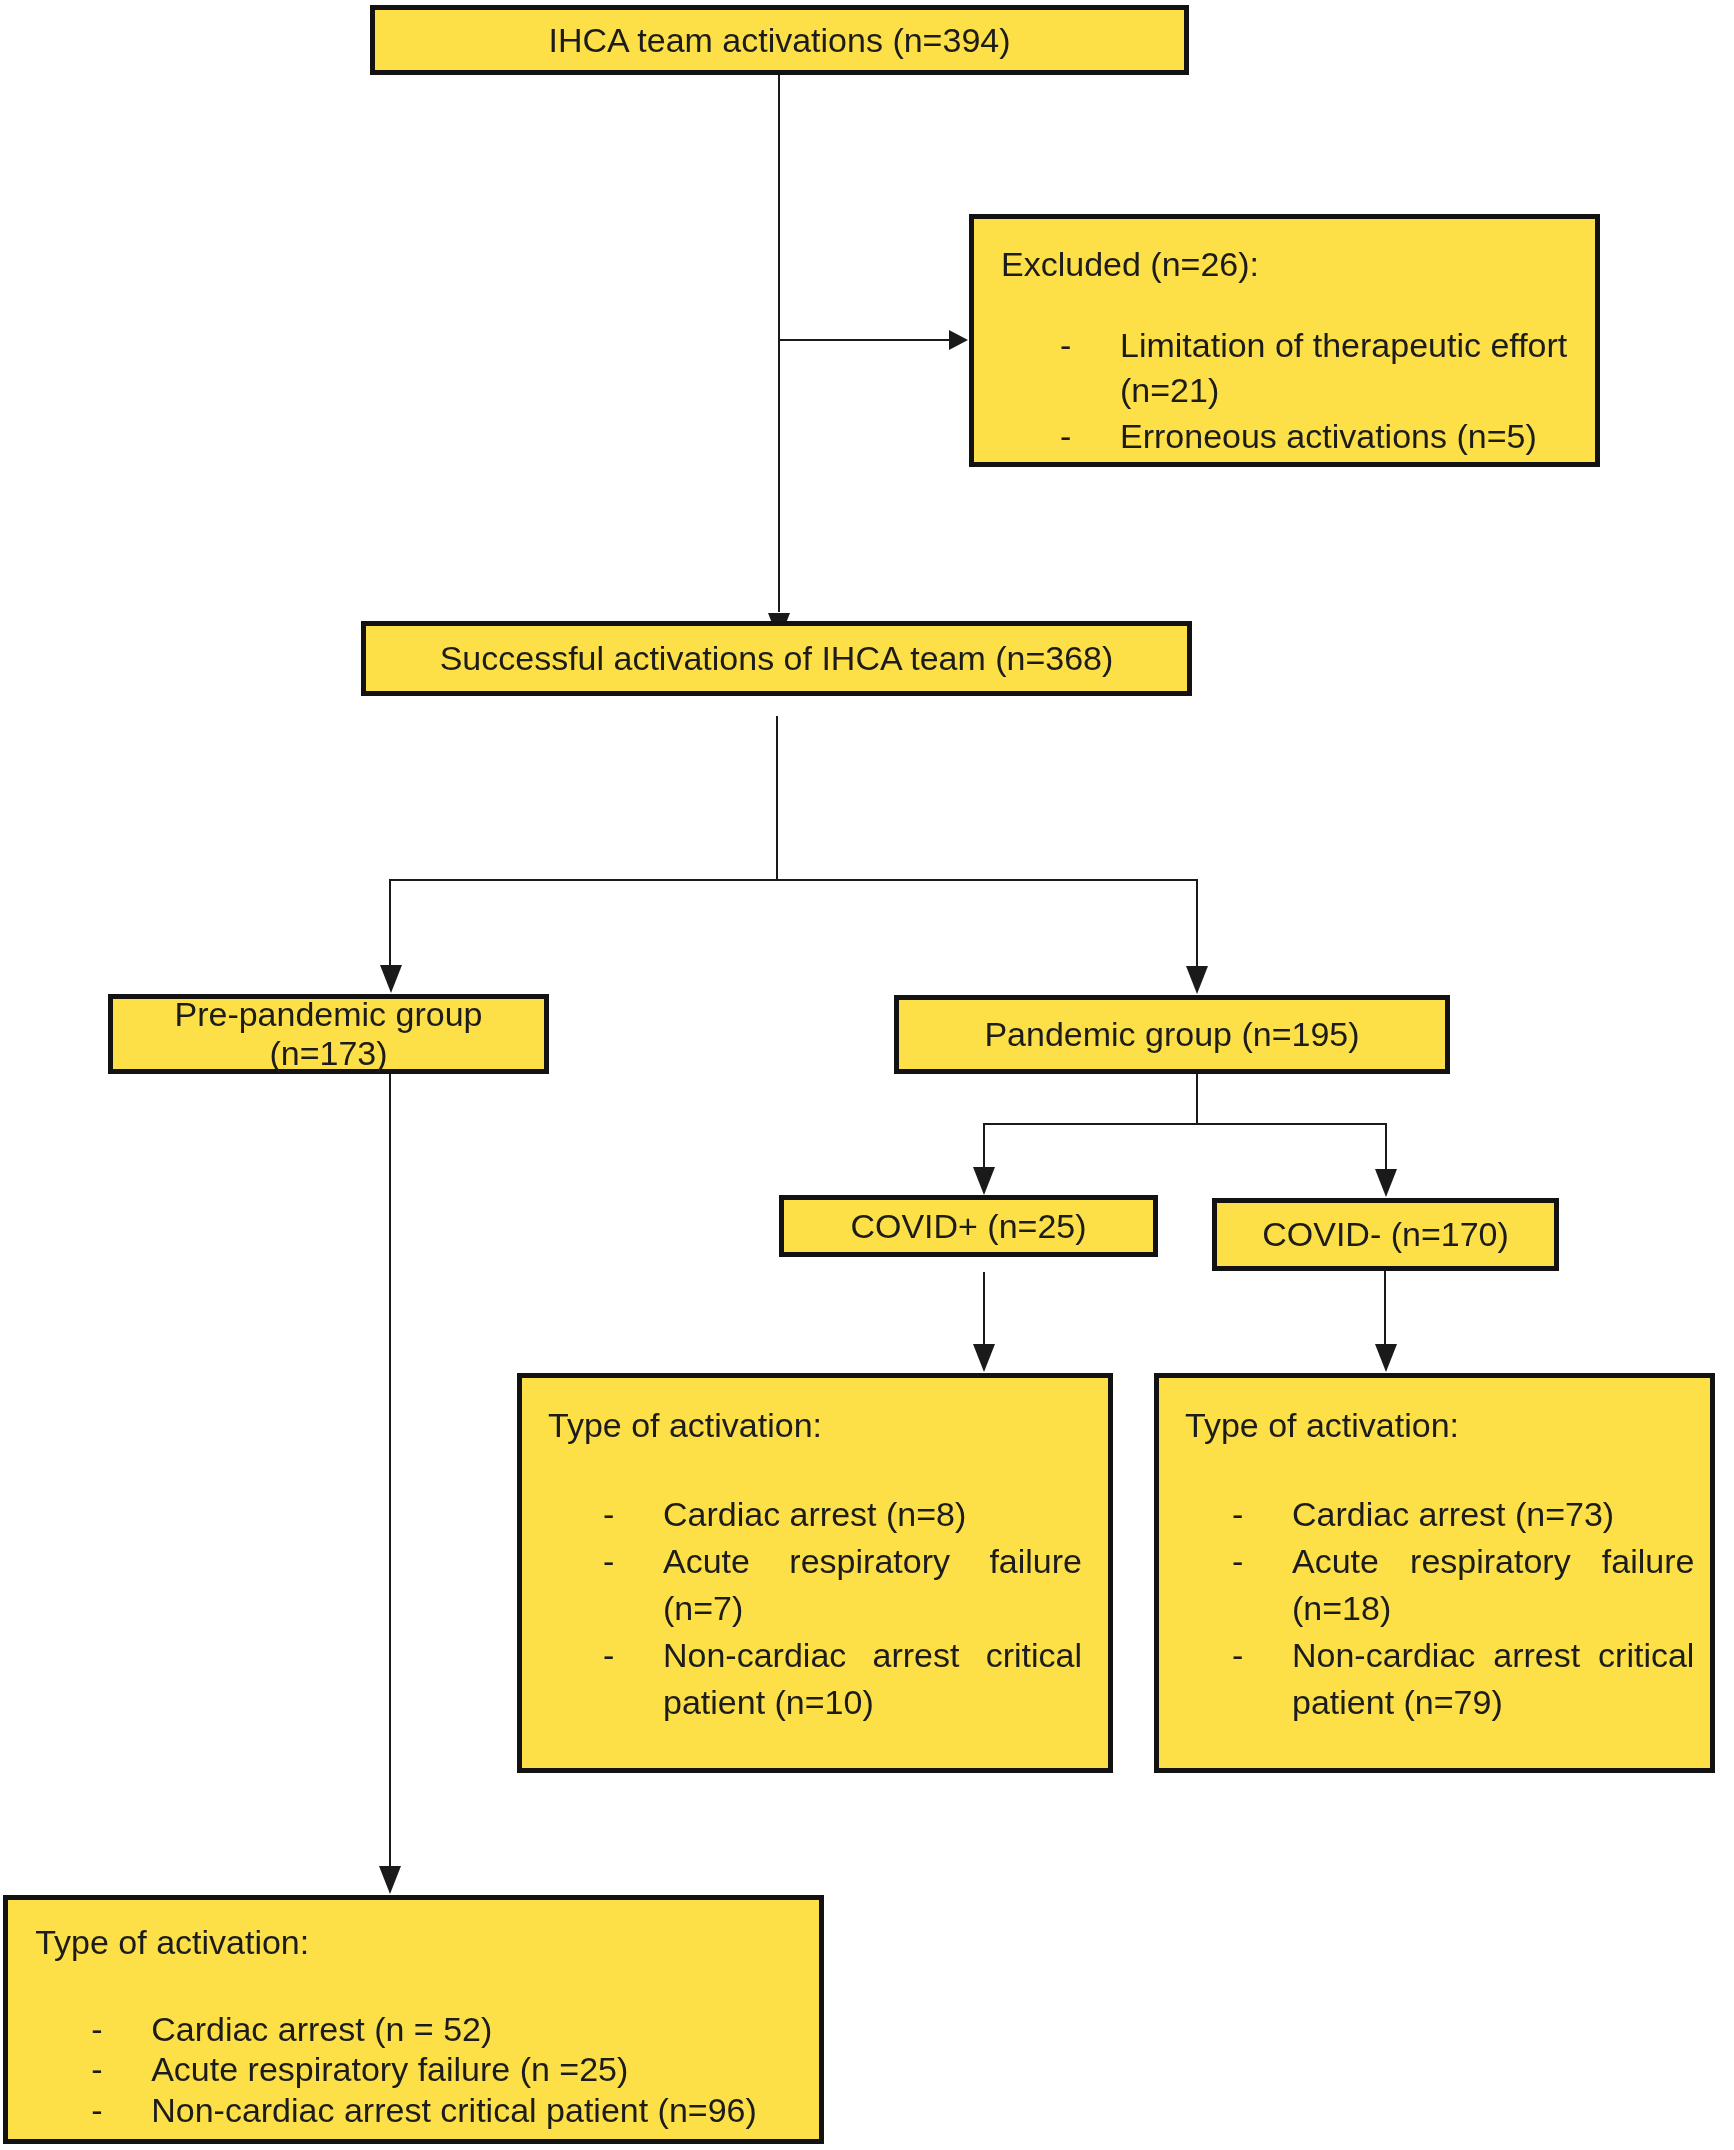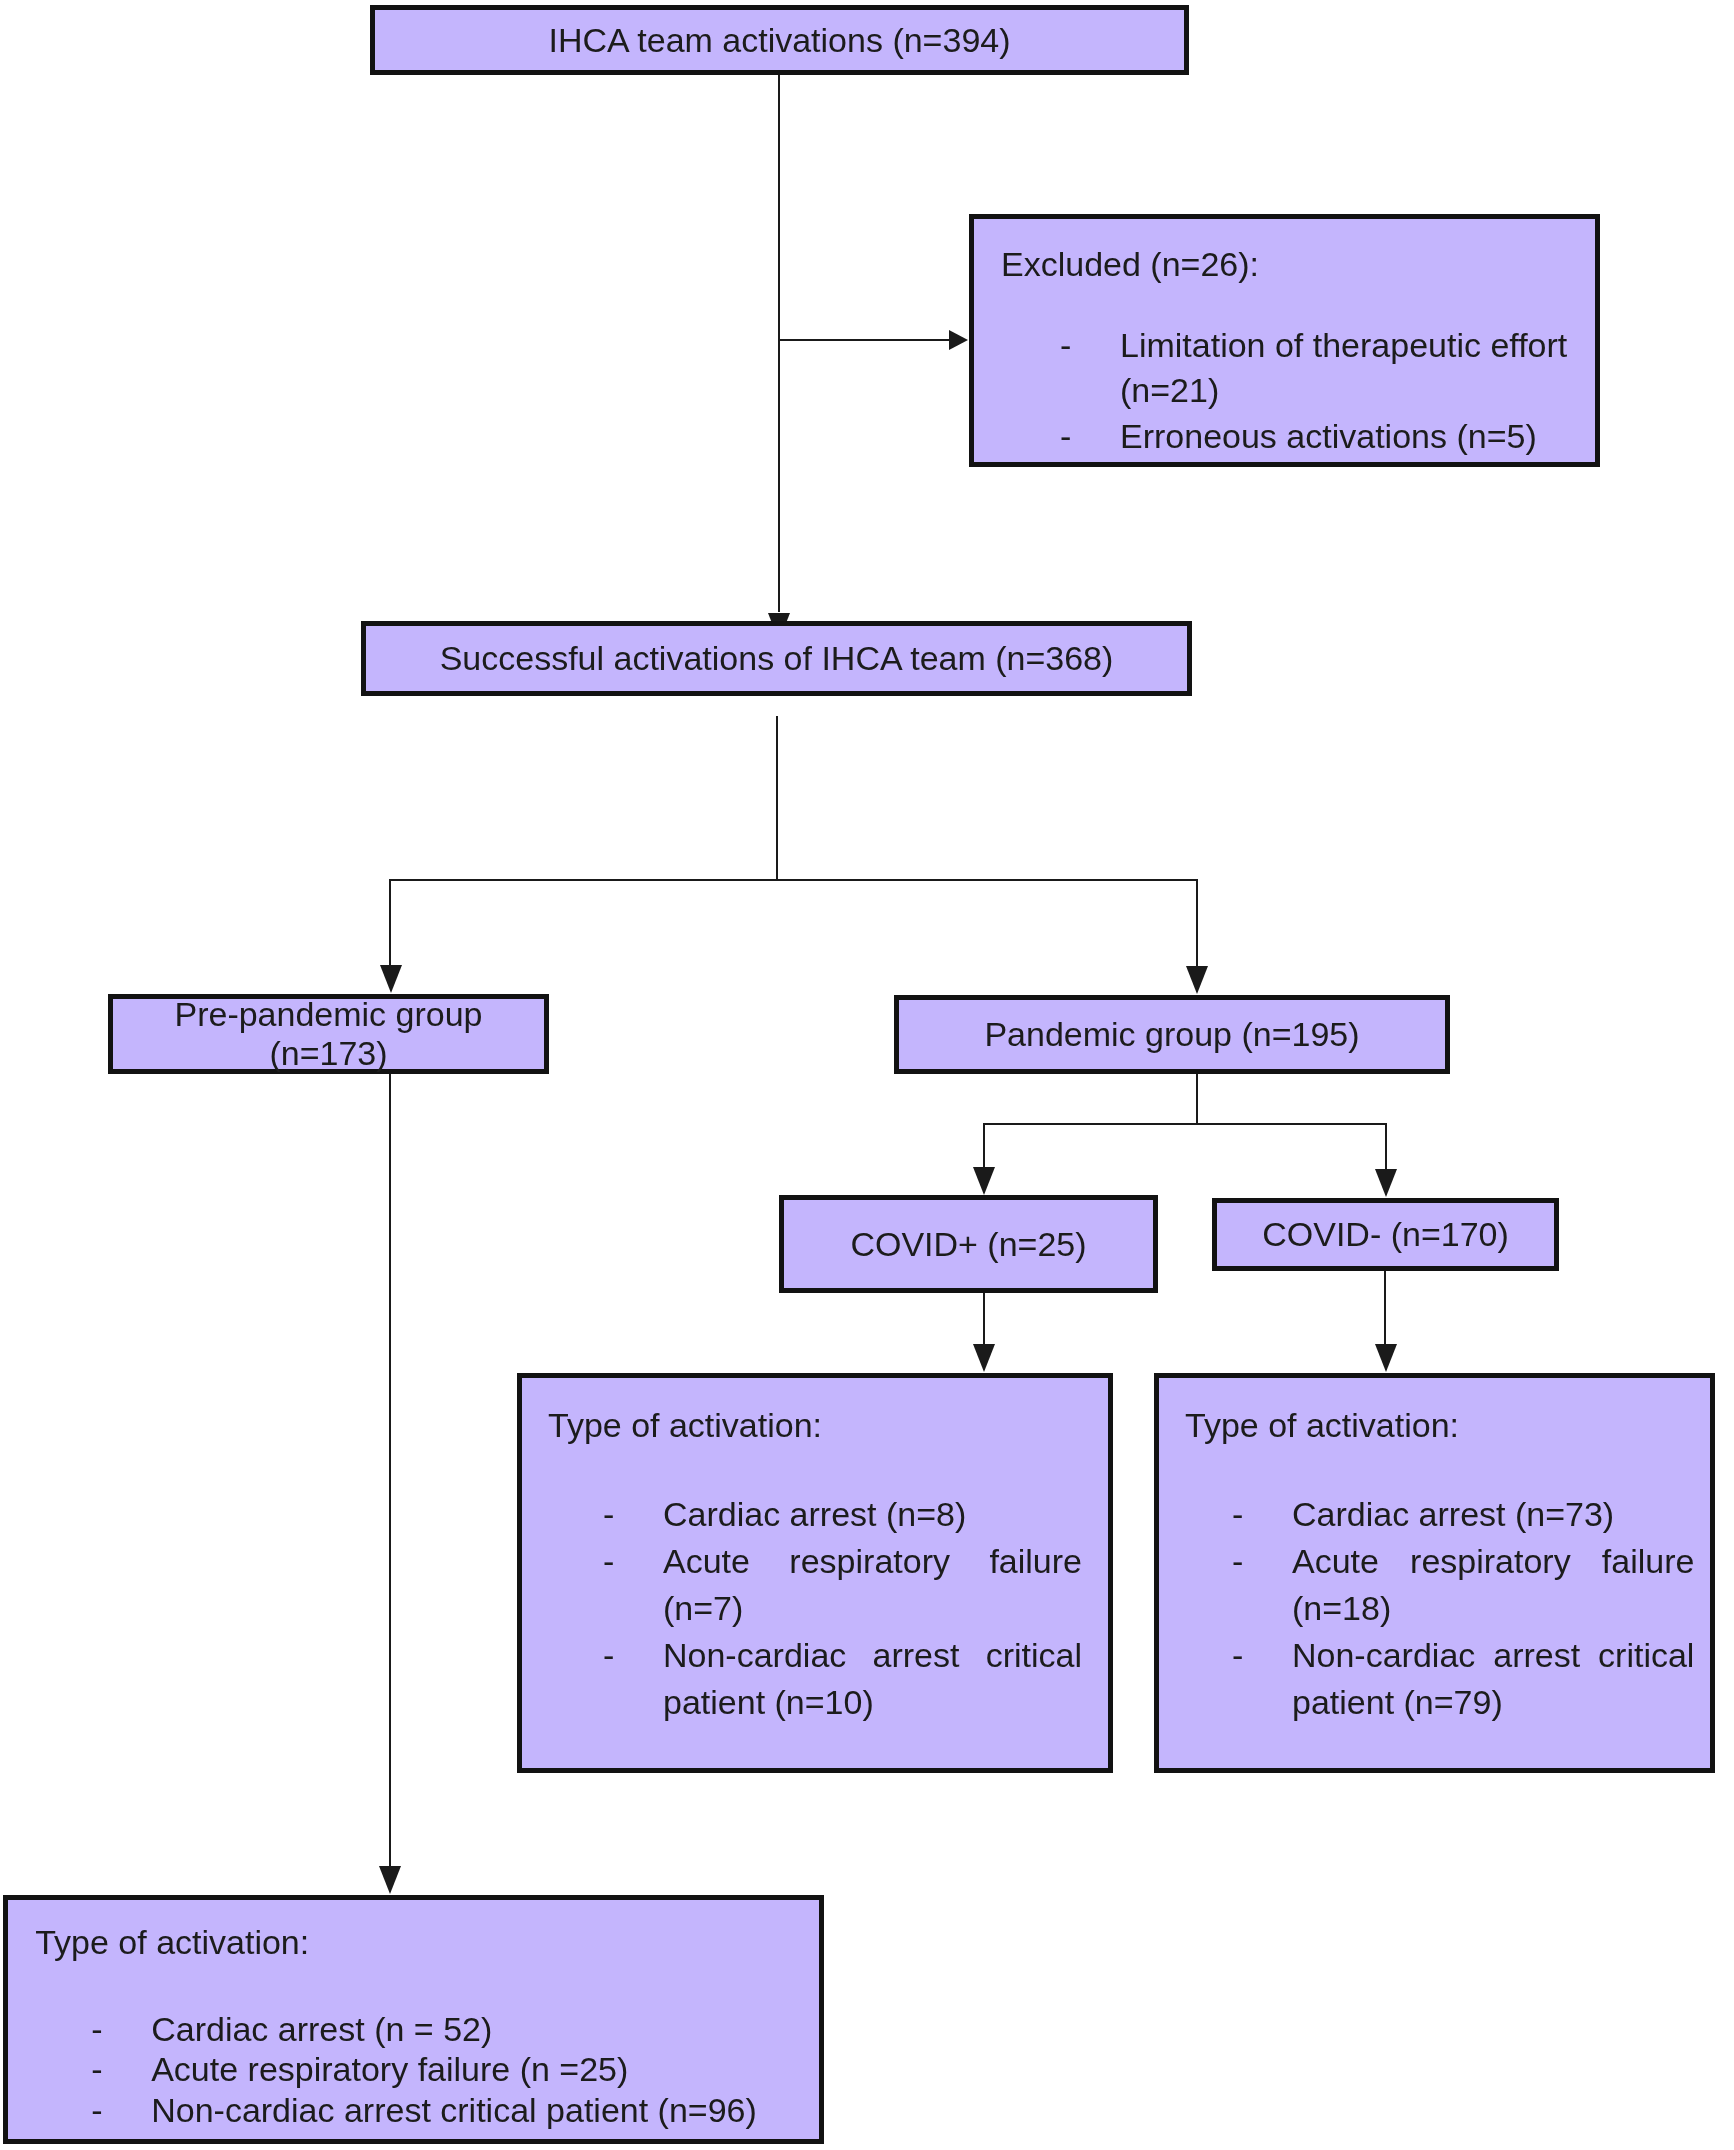--- a/index.html
+++ b/index.html
@@ -13,21 +13,21 @@
     height: 2151px;
     background: #ffffff;
     font-family: "Liberation Sans", sans-serif;
     color: #1c1c1c;
     font-size: 34px;
     overflow: hidden;
   }
   .box {
     position: absolute;
     box-sizing: border-box;
-    background: #c4b5fd;
+    background: #fde047;
     border: 5.8px solid #121212;
   }
   .thin { border-width: 5.2px; }
   .center-box {
     display: flex;
     align-items: center;
     justify-content: center;
     text-align: center;
   }
   .center-box span { display: block; padding: 0 19.5px; }
@@ -151,21 +151,21 @@
   </div>
 
   <div class="box center-box" style="left:108px; top:994px; width:441px; height:80px;">
     <span>Pre-pandemic group (n=173)</span>
   </div>
 
   <div class="box center-box" style="left:894px; top:995px; width:556px; height:79px;">
     <span>Pandemic group (n=195)</span>
   </div>
 
-  <div class="box center-box" style="left:779px; top:1195px; width:379px; height:98px;">
+  <div class="box center-box" style="left:779px; top:1195px; width:379px; height:62px;">
     <span>COVID+ (n=25)</span>
   </div>
 
   <div class="box center-box" style="left:1212px; top:1198px; width:347px; height:73px;">
     <span>COVID- (n=170)</span>
   </div>
 
   <div class="box thin typebox" id="b-tpos" style="left:517px; top:1373px; width:596px; height:400px;">
     <div class="ltitle">Type of activation:</div>
     <ul class="blist">

